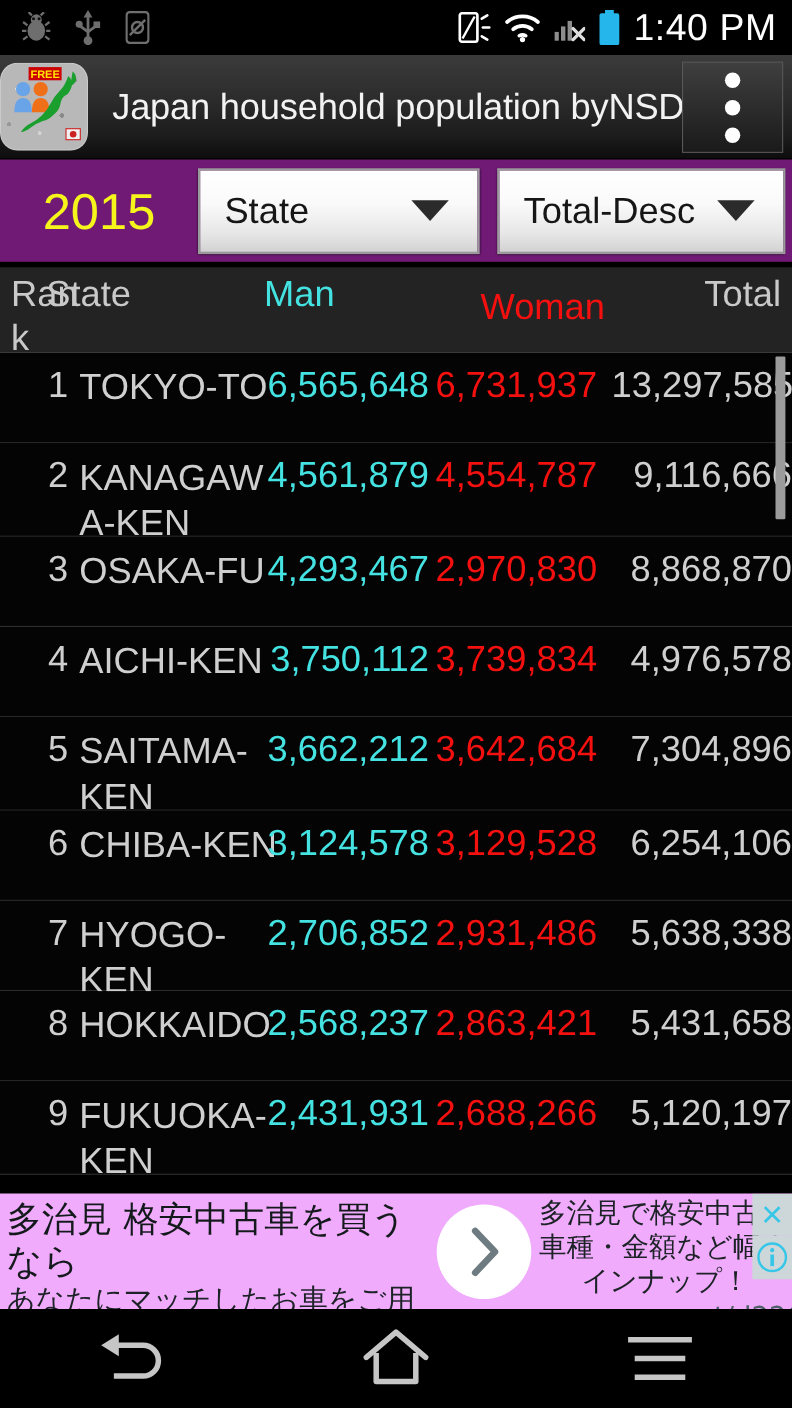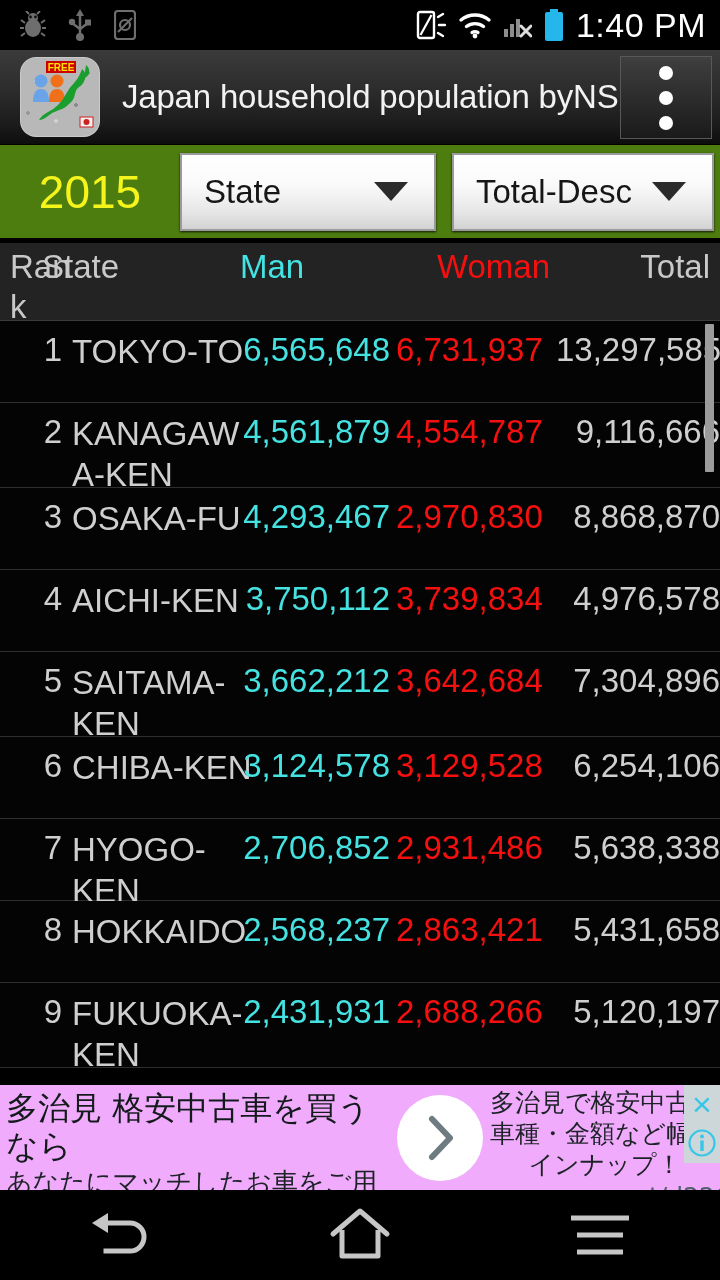--- a/index.html
+++ b/index.html
@@ -22,21 +22,21 @@
   svg { display: block; }
 
   
   .actionbar {
     position: absolute; top: 50px; left: 0; width: 720px; height: 95px;
     background: linear-gradient(to bottom, #3b3b3b 0%, #2b2b2b 45%, #1b1b1b 80%, #0d0d0d 100%);
     display: flex; align-items: center;
     border-bottom: 1px solid #000;
   }
   .app-icon {
-    width: 80px; height: 80px; margin-left: 20px;
+    width: 80px; height: 80px; 
     border-radius: 16px; position: relative; overflow: hidden;
     background: #b8b8b8;
     background-image:
       radial-gradient(circle at 20% 30%, rgba(255,255,255,.55) 0 2px, transparent 2px),
       radial-gradient(circle at 70% 60%, rgba(0,0,0,.25) 0 2px, transparent 2px),
       radial-gradient(circle at 45% 80%, rgba(255,255,255,.4) 0 1.5px, transparent 2px),
       radial-gradient(circle at 85% 20%, rgba(0,0,0,.2) 0 2px, transparent 2px),
       radial-gradient(circle at 10% 70%, rgba(0,0,0,.18) 0 2px, transparent 2px);
     box-shadow: inset 0 0 0 1px rgba(255,255,255,.25);
   }
@@ -48,21 +48,21 @@
     position: absolute; right: 8px; top: 6px; width: 92px; height: 83px;
     background: linear-gradient(to bottom, #3f3f3f, #1a1a1a);
     border: 1px solid #585858;
     display: flex; flex-direction: column; align-items: center; justify-content: center; gap: 11px;
   }
   .dot { width: 14px; height: 14px; border-radius: 50%; background: #fff; }
 
   
   .filterbar {
     position: absolute; top: 145px; left: 0; width: 720px; height: 93px;
-    background: #4d7c0f; display: flex; align-items: center;
+    background: #701a75; display: flex; align-items: center;
   }
   .year {
     color: #f5f51c; font-size: 46px; width: 180px; text-align: center;
     letter-spacing: 0px;
   }
   .spinner {
     height: 78px; position: relative;
     background: linear-gradient(to bottom, #ffffff 0%, #fafafa 40%, #e6e6e6 78%, #d2d2d2 100%);
     border: 2px solid #9a9a9a;
     display: flex; align-items: center;
@@ -82,21 +82,21 @@
 
   
   .thead {
     position: absolute; top: 243px; left: 0; width: 720px; height: 78px;
     background: #232323; border-bottom: 1px solid #3a3a3a;
   }
   .thead .cell { position: absolute; font-size: 33px; line-height: 40px; }
   .th-rank  { left: 10px;  top: 4px; color: #c9c9c9; width: 62px; }
   .th-state { left: 42px;  top: 4px; color: #c9c9c9; }
   .th-man   { left: 240px; top: 4px; width: 150px; text-align: left; color: #45E2E2; }
-  .th-woman { left: 400px; top: 4px; width: 150px; text-align: right; color: #f51010; }
+  .th-woman { left: 400px; top: 16px; width: 150px; text-align: right; color: #f51010; }
   .th-total { left: 560px; top: 4px; width: 150px; text-align: right; color: #c9c9c9; }
 
   .tbody {
     position: absolute; top: 321px; left: 0; width: 720px; height: 764px;
     background: #000; overflow: hidden;
   }
   .row {
     position: relative; width: 720px;
     border-bottom: 1px solid #2e2e2e;
     background: #040404;

